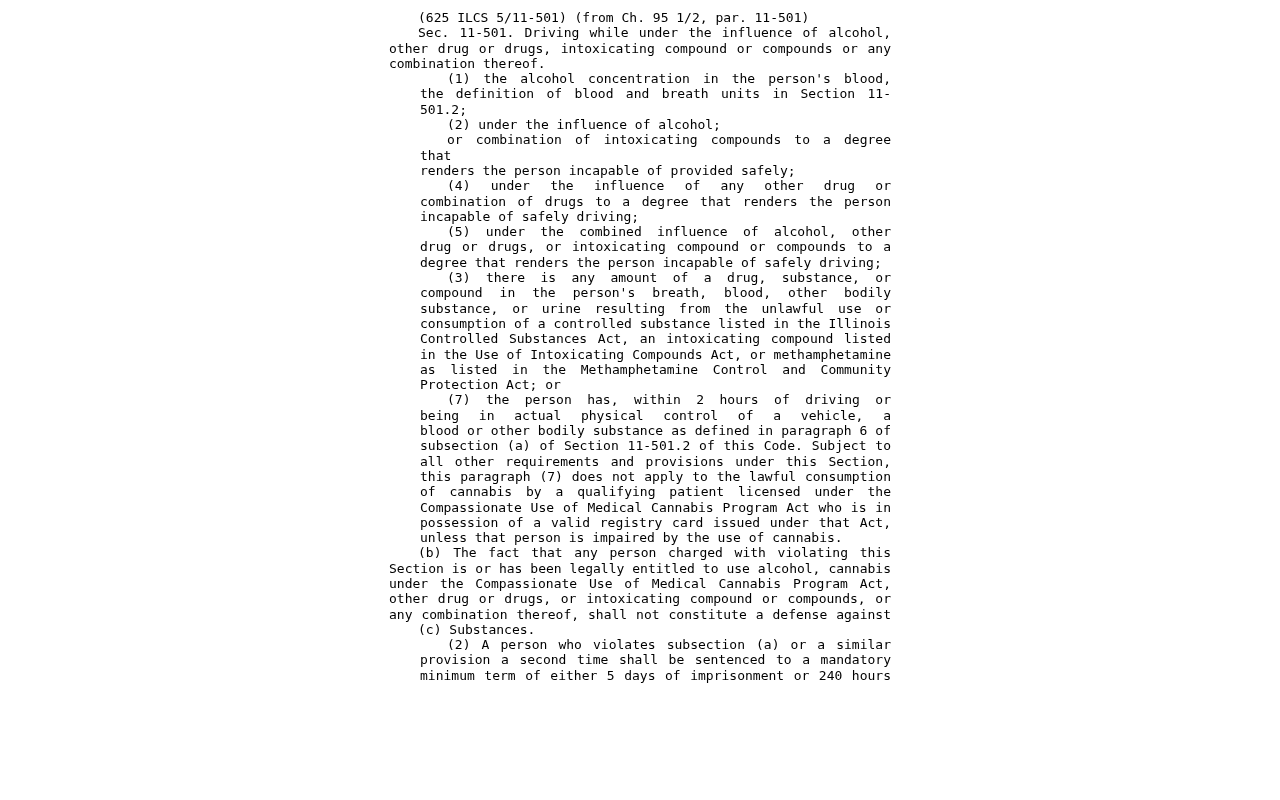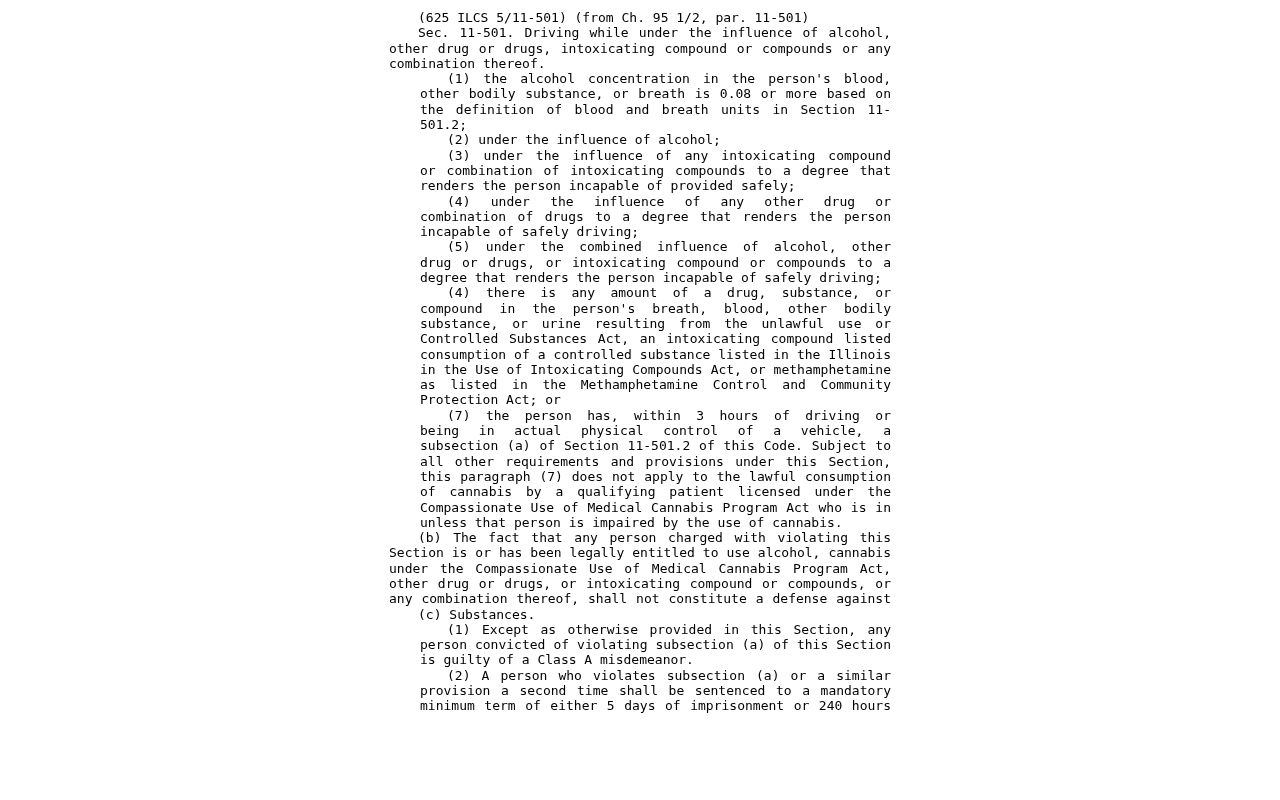--- a/index.html
+++ b/index.html
@@ -51,75 +51,70 @@
     <div class="para l0">
       <div class="line last">(625 ILCS 5/11-501) (from Ch. 95 1/2, par. 11-501)</div>
     </div>
     <div class="para l0">
       <div class="line">Sec. 11-501. Driving while under the influence of alcohol,</div>
       <div class="line">other drug or drugs, intoxicating compound or compounds or any</div>
       <div class="line last">combination thereof.</div>
     </div>
     <div class="para l1">
       <div class="line">(1) the alcohol concentration in the person's blood,</div>
-      <div class="line">other bodily substance, or breath is 0.08 or more based on</div>
       <div class="line">the definition of blood and breath units in Section 11-</div>
       <div class="line last">501.2;</div>
     </div>
     <div class="para l1">
       <div class="line last">(2) under the influence of alcohol;</div>
     </div>
     <div class="para l1">
-      <div class="line">(3) under the influence of any intoxicating compound</div>
       <div class="line">or combination of intoxicating compounds to a degree that</div>
       <div class="line last">renders the person incapable of provided safely;</div>
     </div>
     <div class="para l1">
       <div class="line">(4) under the influence of any other drug or</div>
       <div class="line">combination of drugs to a degree that renders the person</div>
       <div class="line last">incapable of safely driving;</div>
     </div>
     <div class="para l1">
       <div class="line">(5) under the combined influence of alcohol, other</div>
       <div class="line">drug or drugs, or intoxicating compound or compounds to a</div>
       <div class="line last">degree that renders the person incapable of safely driving;</div>
     </div>
     <div class="para l1">
-      <div class="line">(4) there is any amount of a drug, substance, or</div>
+      <div class="line">(3) there is any amount of a drug, substance, or</div>
       <div class="line">compound in the person's breath, blood, other bodily</div>
       <div class="line">substance, or urine resulting from the unlawful use or</div>
+      <div class="line">consumption of a controlled substance listed in the Illinois</div>
       <div class="line">Controlled Substances Act, an intoxicating compound listed</div>
-      <div class="line">consumption of a controlled substance listed in the Illinois</div>
       <div class="line">in the Use of Intoxicating Compounds Act, or methamphetamine</div>
       <div class="line">as listed in the Methamphetamine Control and Community</div>
       <div class="line last">Protection Act; or</div>
     </div>
     <div class="para l1">
-      <div class="line">(7) the person has, within 3 hours of driving or</div>
+      <div class="line">(7) the person has, within 2 hours of driving or</div>
       <div class="line">being in actual physical control of a vehicle, a</div>
+      <div class="line">blood or other bodily substance as defined in paragraph 6 of</div>
       <div class="line">subsection (a) of Section 11-501.2 of this Code. Subject to</div>
       <div class="line">all other requirements and provisions under this Section,</div>
       <div class="line">this paragraph (7) does not apply to the lawful consumption</div>
       <div class="line">of cannabis by a qualifying patient licensed under the</div>
       <div class="line">Compassionate Use of Medical Cannabis Program Act who is in</div>
+      <div class="line">possession of a valid registry card issued under that Act,</div>
       <div class="line last">unless that person is impaired by the use of cannabis.</div>
     </div>
     <div class="para l0">
       <div class="line">(b) The fact that any person charged with violating this</div>
       <div class="line">Section is or has been legally entitled to use alcohol, cannabis</div>
       <div class="line">under the Compassionate Use of Medical Cannabis Program Act,</div>
       <div class="line">other drug or drugs, or intoxicating compound or compounds, or</div>
       <div class="line">any combination thereof, shall not constitute a defense against</div>
     </div>
     <div class="para l0">
       <div class="line last">(c) Substances.</div>
     </div>
     <div class="para l1">
-      <div class="line">(1) Except as otherwise provided in this Section, any</div>
-      <div class="line">person convicted of violating subsection (a) of this Section</div>
-      <div class="line last">is guilty of a Class A misdemeanor.</div>
-    </div>
-    <div class="para l1">
       <div class="line">(2) A person who violates subsection (a) or a similar</div>
       <div class="line">provision a second time shall be sentenced to a mandatory</div>
       <div class="line">minimum term of either 5 days of imprisonment or 240 hours</div>
     </div>
   </div>
 
 </body></html>

